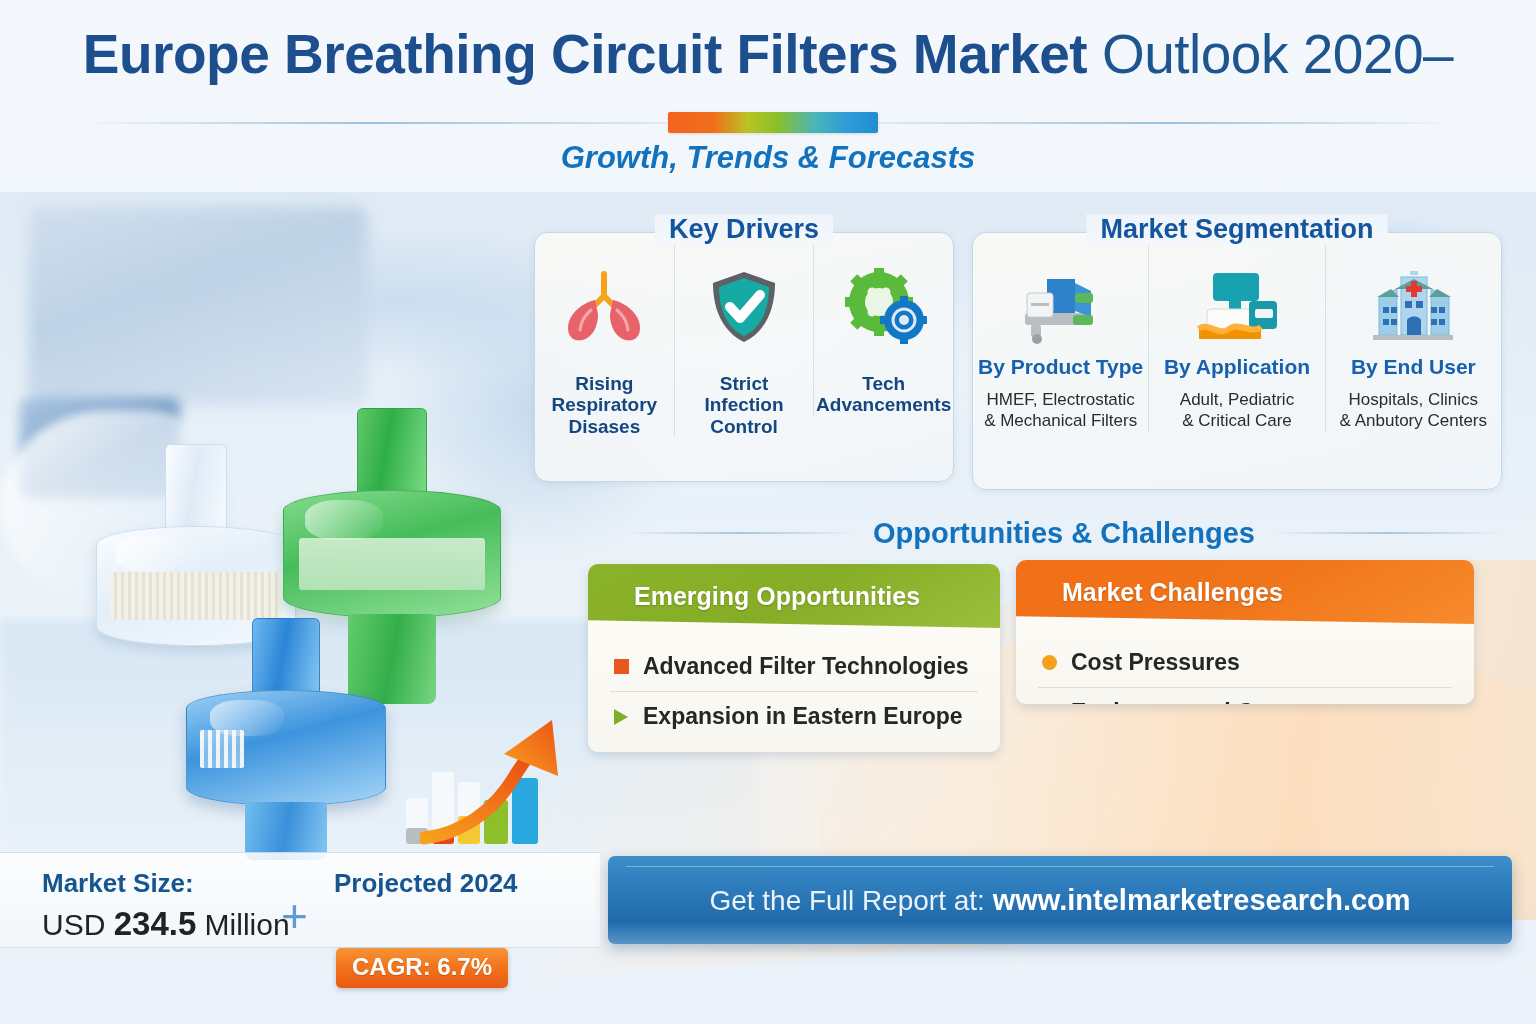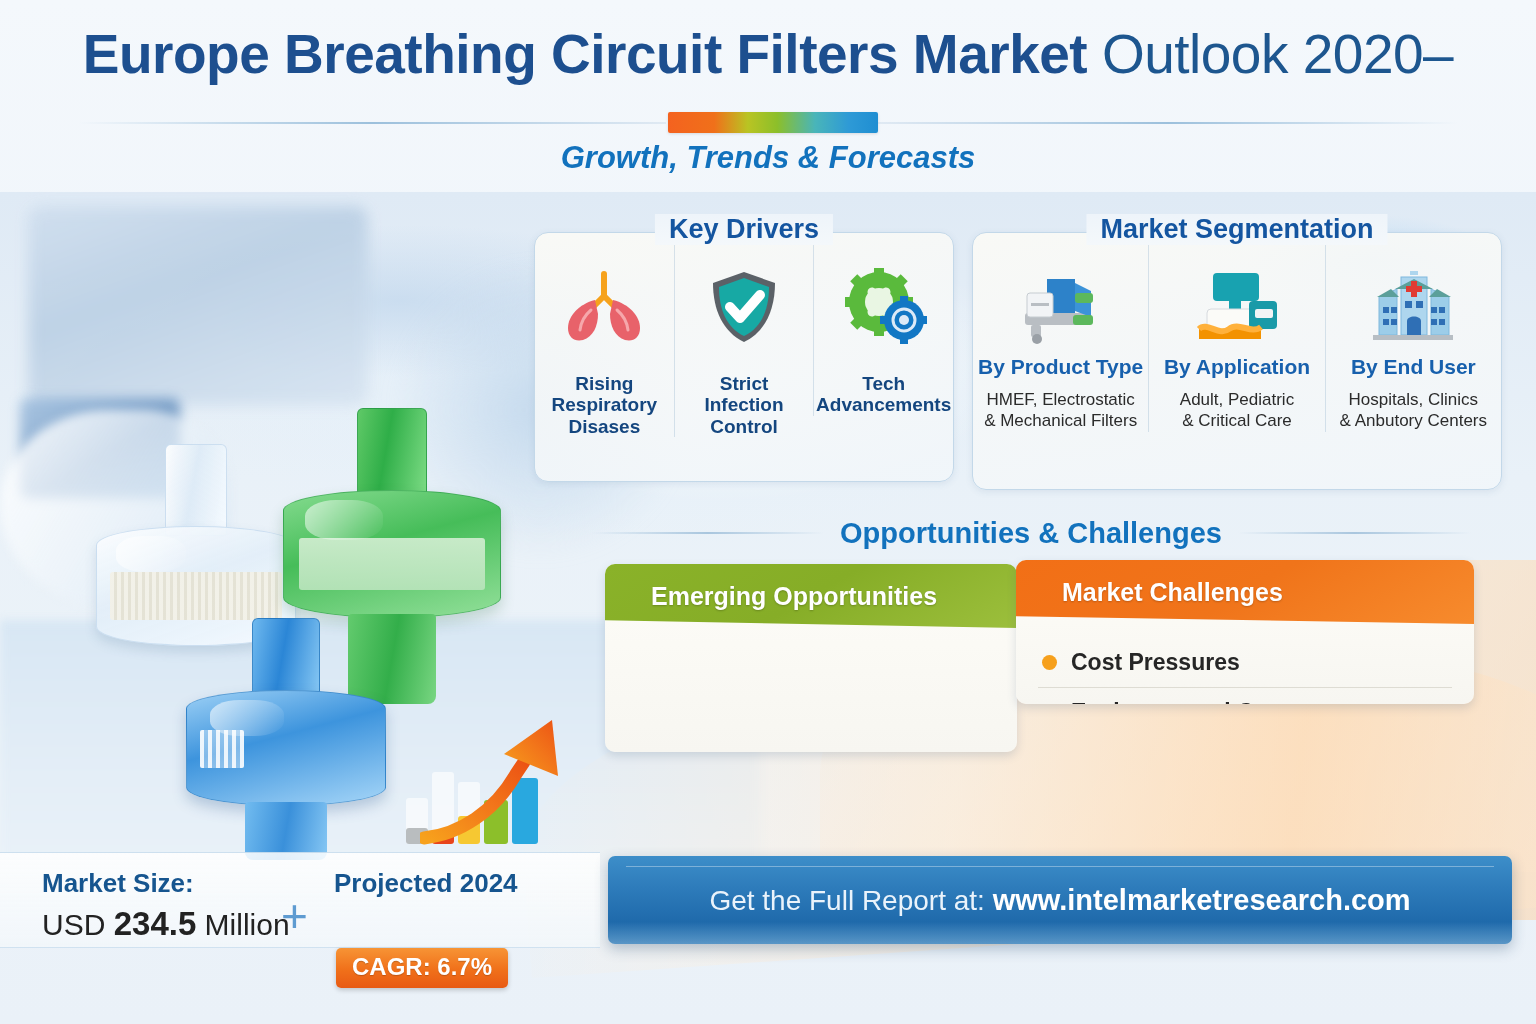--- a/index.html
+++ b/index.html
@@ -134,33 +134,33 @@
     font-size: 19px; font-weight: 700; color: #14467f; line-height: 1.12;
     margin-top: 24px;
   }
   .seg-lbl { font-size: 21px; font-weight: 700; color: #1760ad; margin-top: 6px; }
   .seg-desc { font-size: 17px; color: #2b2b2b; line-height: 1.25; margin-top: 10px; padding: 0 4px; }
 
   .icon-box { height: 84px; display: flex; align-items: center; justify-content: center; }
 
   
   .oc-head {
-    position: absolute; left: 591px; top: 514px; width: 880px; height: 38px;
+    position: absolute; left: 624px; top: 514px; width: 880px; height: 38px;
     display: flex; align-items: center; gap: 16px;
   }
   .oc-head .line { flex: 1; height: 2px; background: linear-gradient(90deg, rgba(150,180,210,0), #a9c6de, rgba(150,180,210,0)); }
   .oc-head .txt { font-size: 29px; font-weight: 700; color: #1272bd; white-space: nowrap; }
 
   
   .oc-card {
     position: absolute; border-radius: 10px; overflow: hidden;
     box-shadow: 0 4px 10px rgba(60,90,130,.18);
     background: linear-gradient(180deg,#fefdf8 0%, #f7f6f1 100%);
   }
-  #card-opp { left: 605px; top: 564px; width: 412px; height: 188px; }
+  #card-opp { left: 588px; top: 564px; width: 412px; height: 188px; }
   #card-chal { left: 1016px; top: 560px; width: 458px; height: 144px; }
 
   .oc-card .hd {
     height: 64px; position: relative;
     display: flex; align-items: center; padding-left: 46px;
     color: #fff; font-size: 25px; font-weight: 700;
     text-shadow: 0 1px 2px rgba(0,0,0,.22);
   }
   #card-opp .hd {
     background: linear-gradient(150deg,#8ab229 0%, #86ad27 50%, #9cbf3c 100%);
@@ -481,20 +481,30 @@
   </div>
 
   <div class="oc-head">
     <span class="line"></span>
     <span class="txt">Opportunities &amp; Challenges</span>
     <span class="line"></span>
   </div>
 
   <div class="oc-card" id="card-opp">
     <div class="hd">Emerging Opportunities</div>
+    <div class="oc-body">
+      <div class="oc-item">
+        <span class="bul sq"></span>
+        <span>Advanced Filter Technologies</span>
+      </div>
+      <div class="oc-item">
+        <span class="bul tri"></span>
+        <span>Expansion in Eastern Europe</span>
+      </div>
+    </div>
   </div>
 
   <div class="oc-card" id="card-chal">
     <div class="hd">Market Challenges</div>
     <div class="oc-body">
       <div class="oc-item">
         <span class="bul dot"></span>
         <span>Cost Pressures</span>
       </div>
       <div class="oc-item">

